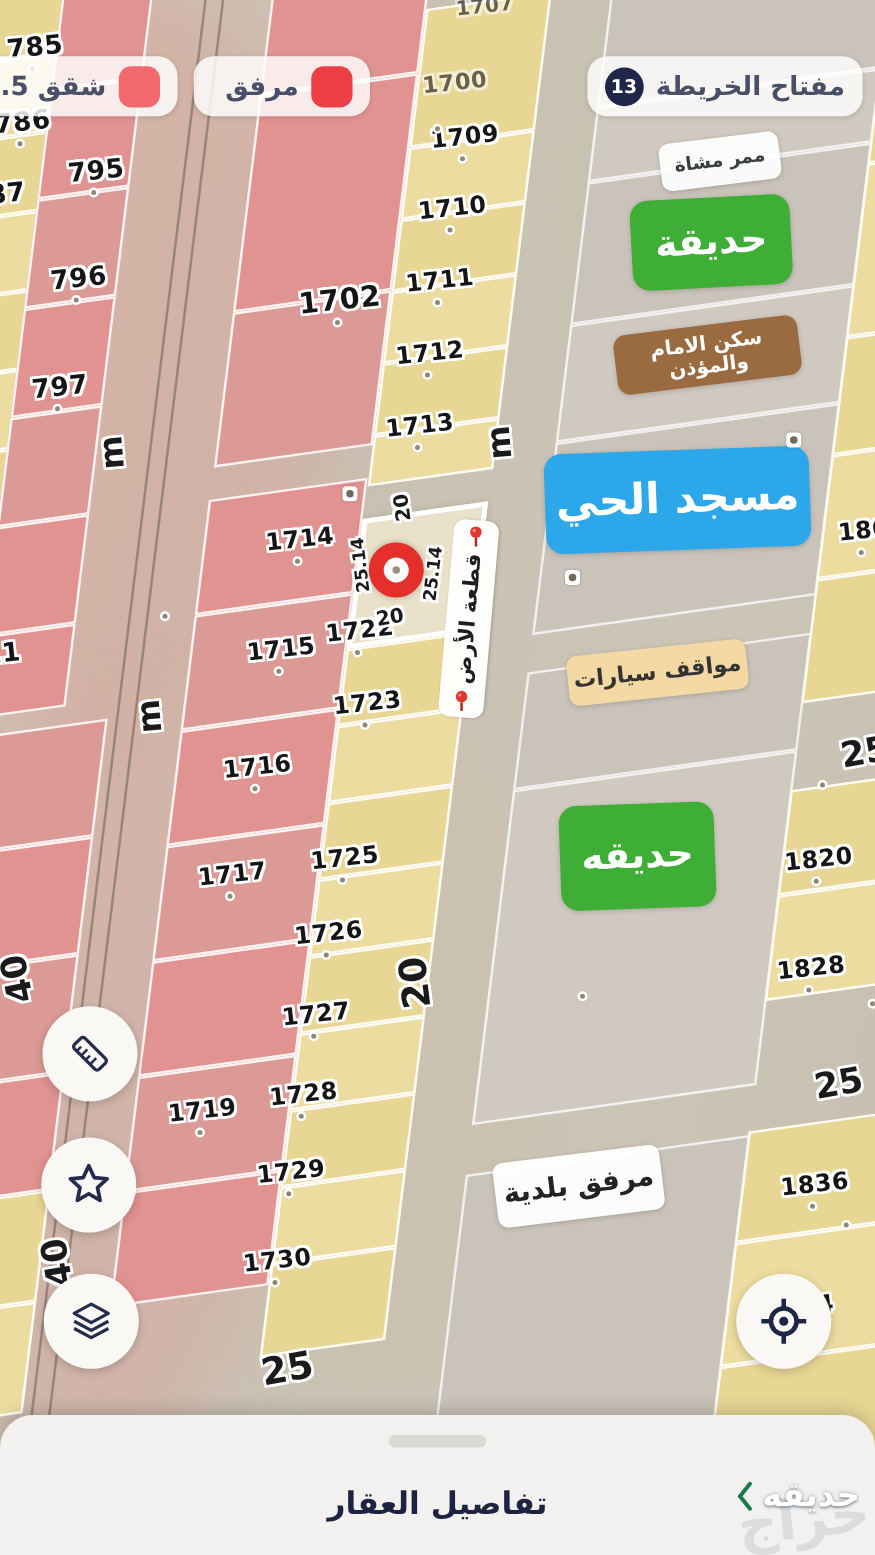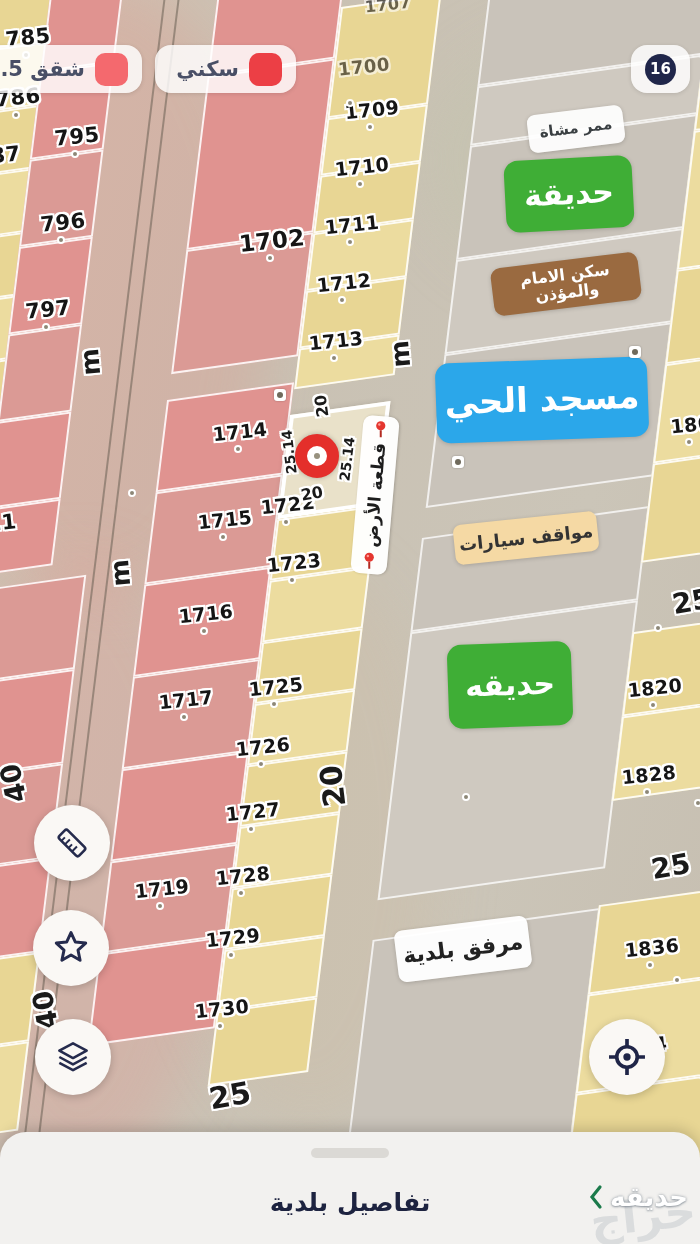--- a/index.html
+++ b/index.html
@@ -299,25 +299,26 @@
     <span>قطعة الأرض</span>
     <svg class="pin" width="14" height="18" viewBox="0 0 14 18">
       <circle cx="7" cy="5.5" r="4.6" fill="#e4362f"></circle>
         <circle cx="5.6" cy="4.2" r="1.2" fill="#ff9d96"></circle>
       <path d="M7 10 L7 17" stroke="#b32b22" stroke-width="2"></path>
     </svg>
   </div>
 
   <div class="legend">
     <div class="pill" dir="rtl" style="right:10px;">
-      <span class="keynum">16</span>
+      <span>مفتاح الخريطة</span>
+      <span class="keynum">13</span>
     </div>
     <div class="pill" dir="rtl" style="left:155px;width:141px;">
       <span class="sw" style="background:#ec3f45;"></span>
-      <span>سكني</span>
+      <span>مرفق</span>
     </div>
     <div class="pill" dir="rtl" style="left:-52px;width:194px;">
       <span class="sw" style="background:#f4696e;"></span>
       <span>شقق 3.5</span>
     </div>
   </div>
 
   <button class="fab" style="left:34px;top:805px;">
     <svg width="40" height="40" viewBox="0 0 40 40">
       <g transform="rotate(-45 20 20)">
@@ -342,21 +343,21 @@
     <svg width="44" height="44" viewBox="0 0 24 24">
       <circle cx="12" cy="12" r="5.6" fill="none" stroke="#1f2547" stroke-width="2"></circle>
       <circle cx="12" cy="12" r="2" fill="#1f2547"></circle>
       <path d="M12 2.2v4 M12 17.8v4 M2.2 12h4 M17.8 12h4" stroke="#1f2547" stroke-width="2"></path>
     </svg>
   </button>
 
   <div class="sheet">
     <div class="handle"></div>
     <div class="wm">حراج</div>
-    <div class="sheet-title">تفاصيل بلدية</div>
+    <div class="sheet-title">تفاصيل العقار</div>
     <div class="hood" dir="rtl">
       <span>حديقه</span>
       <svg width="16" height="26" viewBox="0 0 16 26">
         <path d="M12 3 L4 13 L12 23" fill="none" stroke="#1b7a4b" stroke-width="3.2" stroke-linecap="round"></path>
       </svg>
     </div>
   </div>
 </div>
 
 </body></html>

